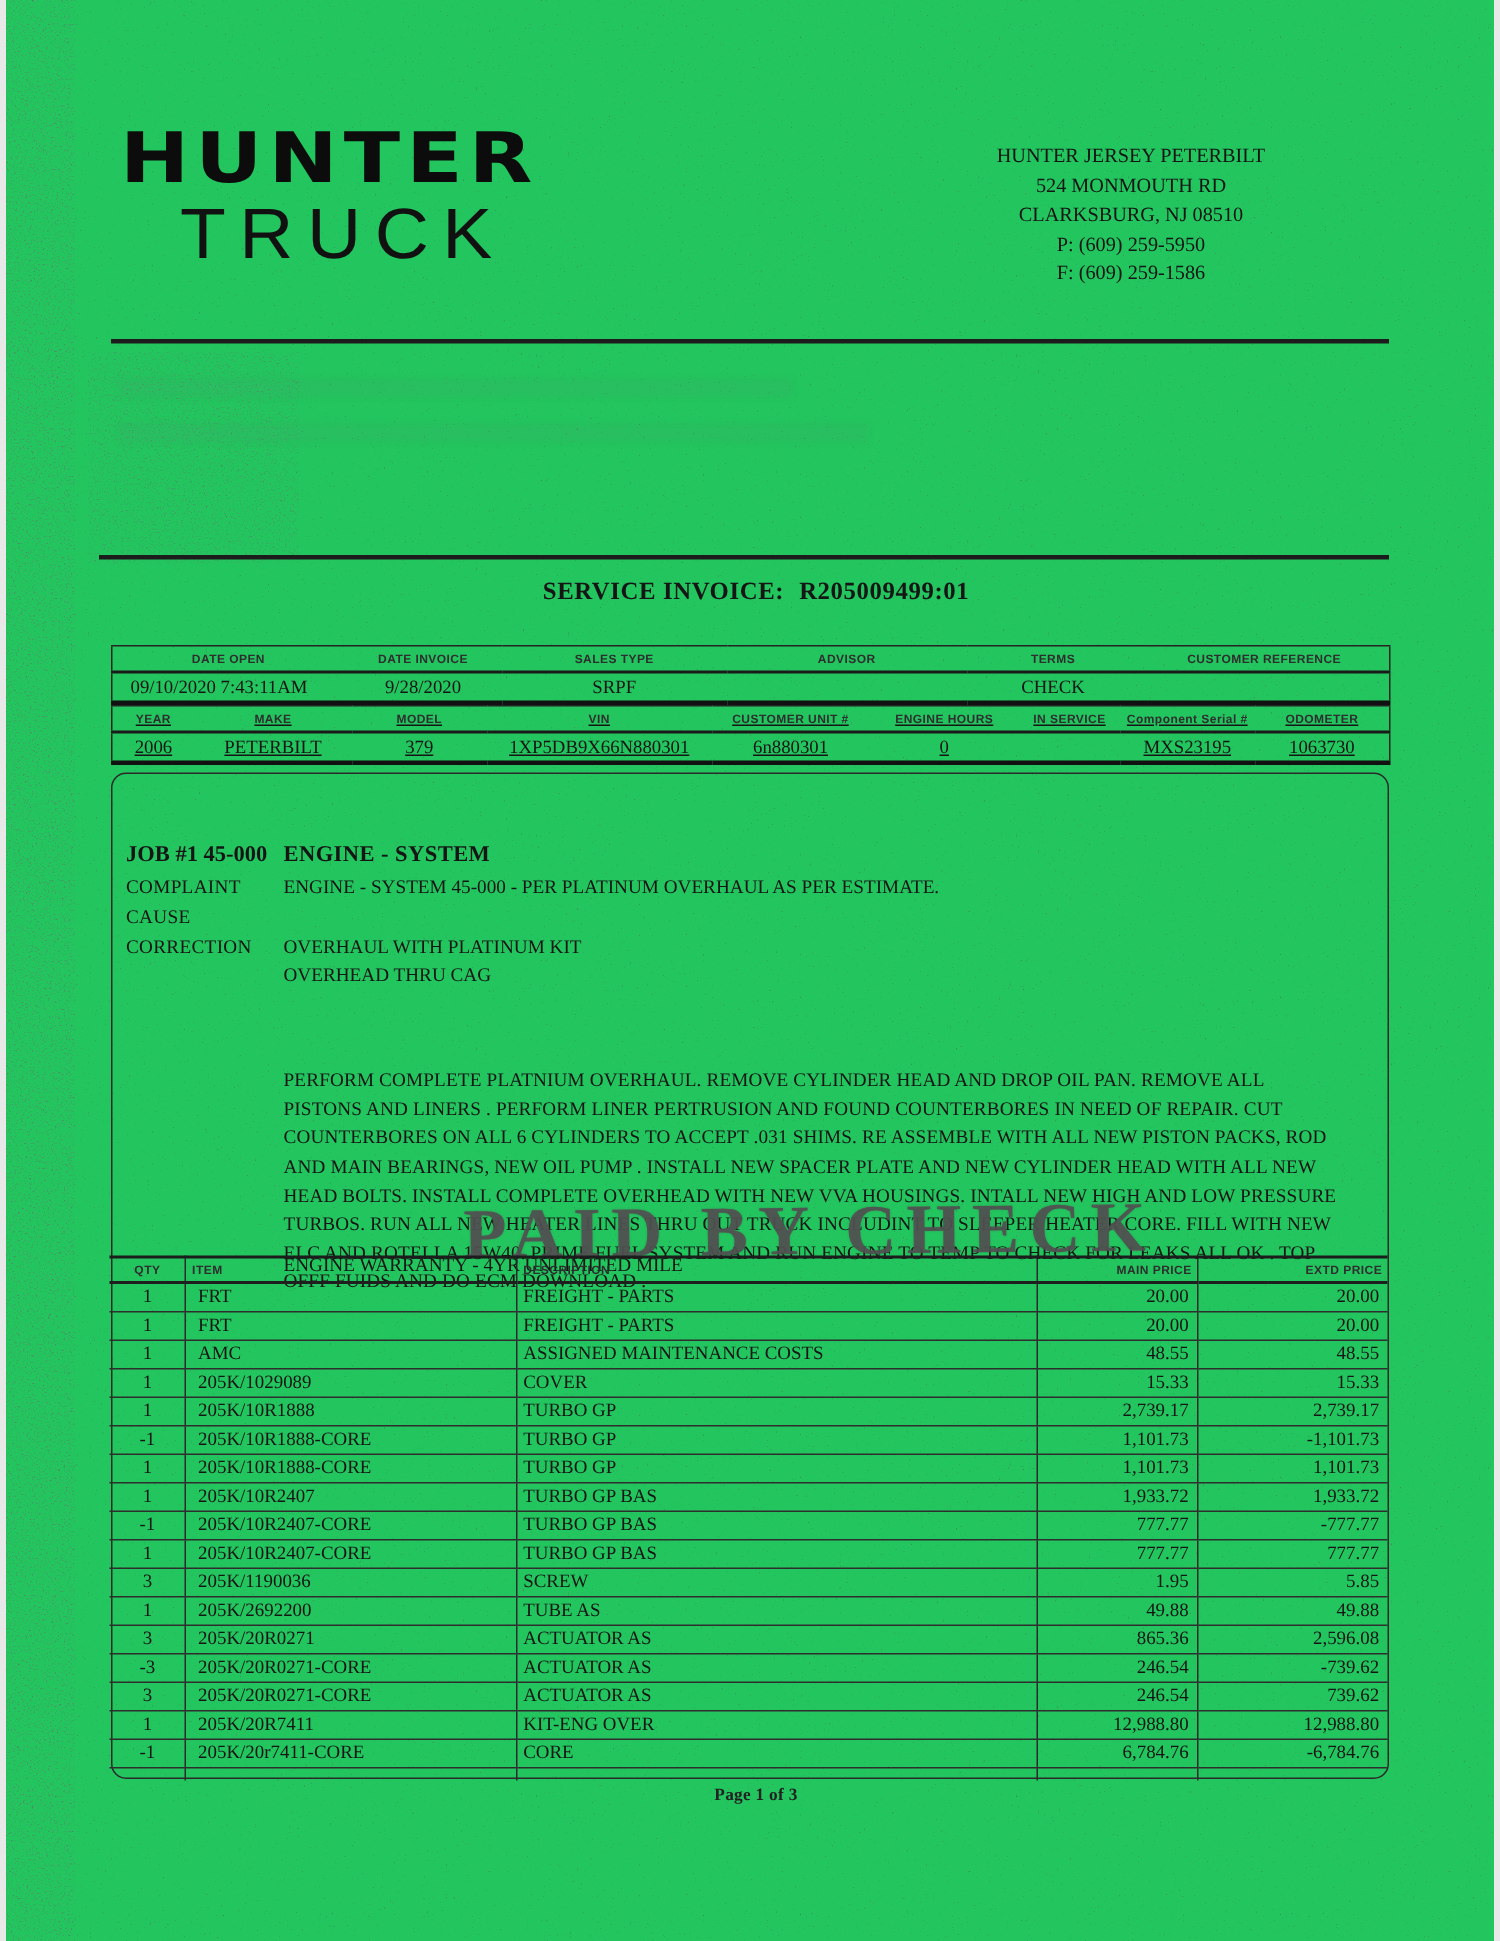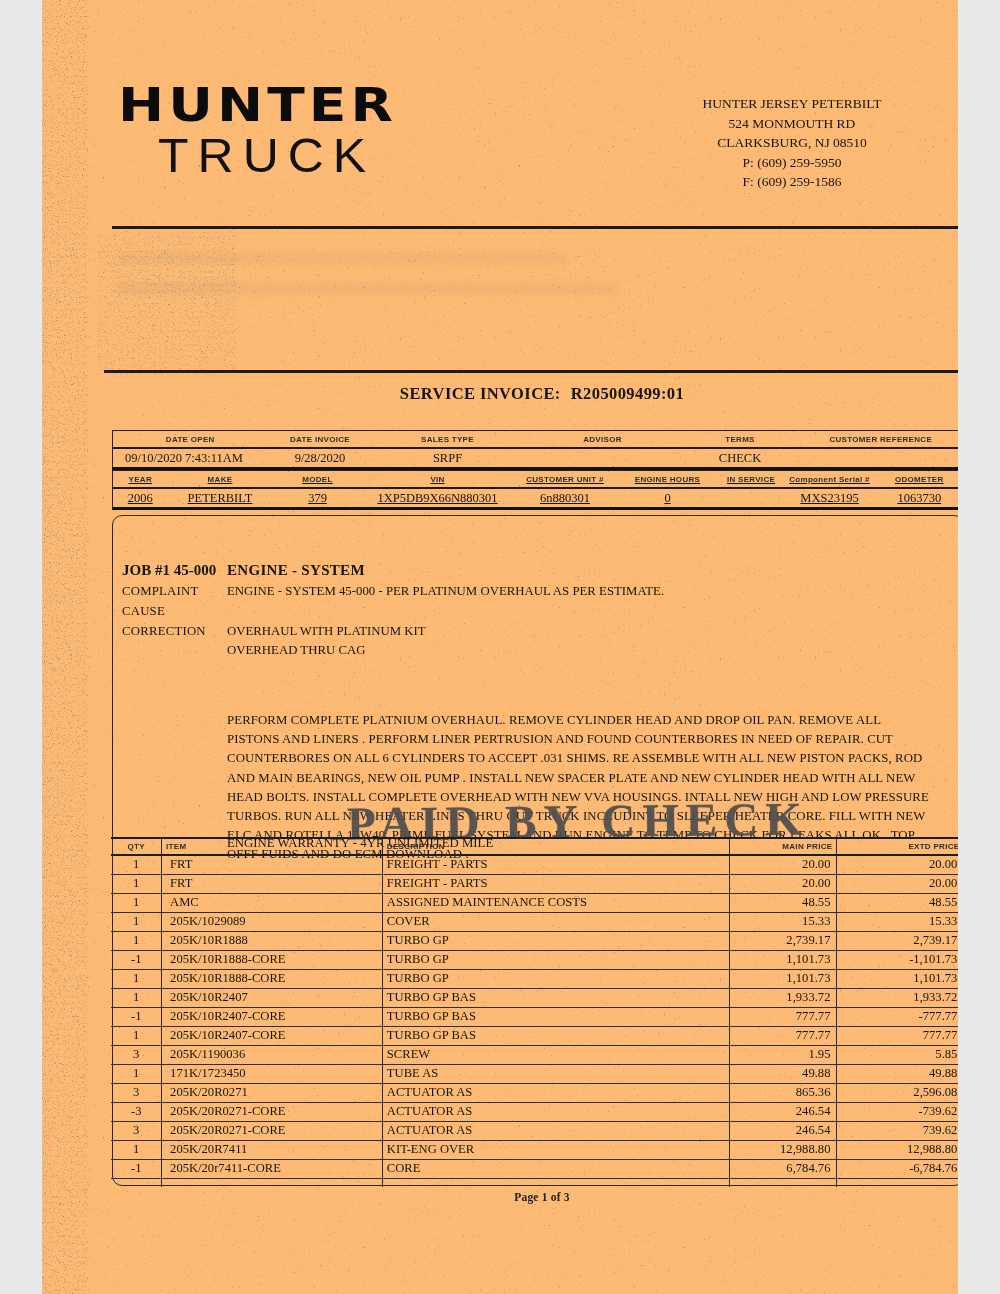--- a/index.html
+++ b/index.html
@@ -1,20 +1,20 @@
 <!DOCTYPE html>
 <html><head>
 <meta charset="utf-8">
 <style>
   html,body{margin:0;padding:0;background:#e8e8e8;}
   .page{
     position:relative;
-    width:916px;height:1294px;
+    width:992px;height:1294px;
     margin:0 auto;
-    background:#fdba74;
+    background:#22c55e;
     overflow:hidden;
     font-family:"Liberation Serif", serif;
     color:#151515;
   }
   .noise{
     position:absolute;inset:0;
     filter:url(#specks);
     pointer-events:none;
   }
   .noise-left{
@@ -371,21 +371,21 @@
           </tr>
           <tr>
             <td>3</td>
             <td>205K/1190036</td>
             <td>SCREW</td>
             <td>1.95</td>
             <td>5.85</td>
           </tr>
           <tr>
             <td>1</td>
-            <td>171K/1723450</td>
+            <td>205K/2692200</td>
             <td>TUBE AS</td>
             <td>49.88</td>
             <td>49.88</td>
           </tr>
           <tr>
             <td>3</td>
             <td>205K/20R0271</td>
             <td>ACTUATOR AS</td>
             <td>865.36</td>
             <td>2,596.08</td>

